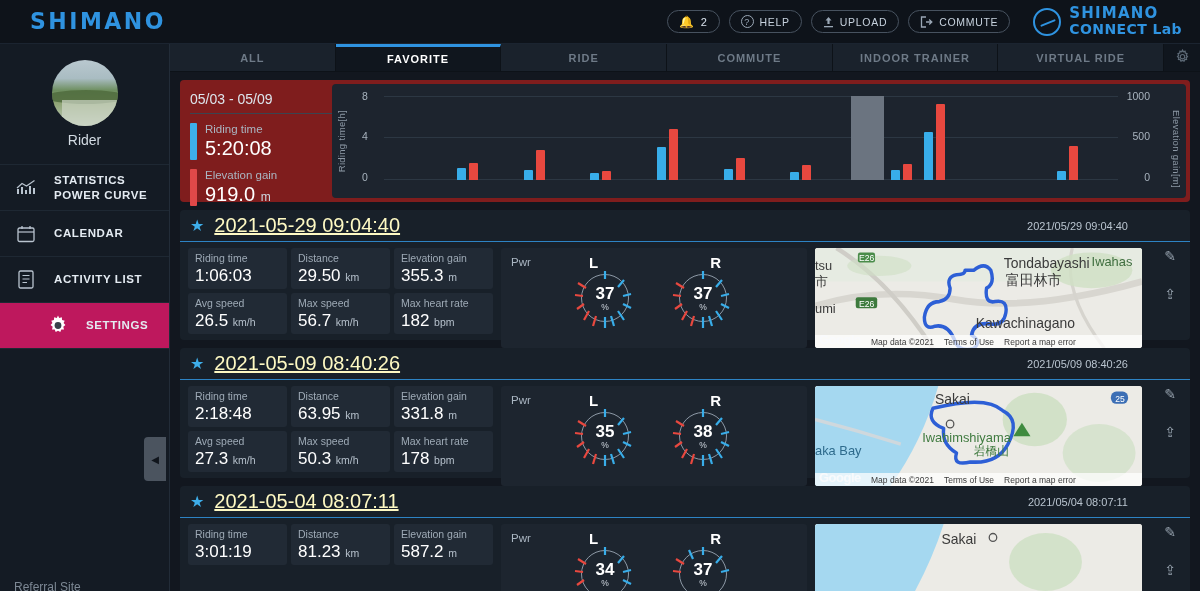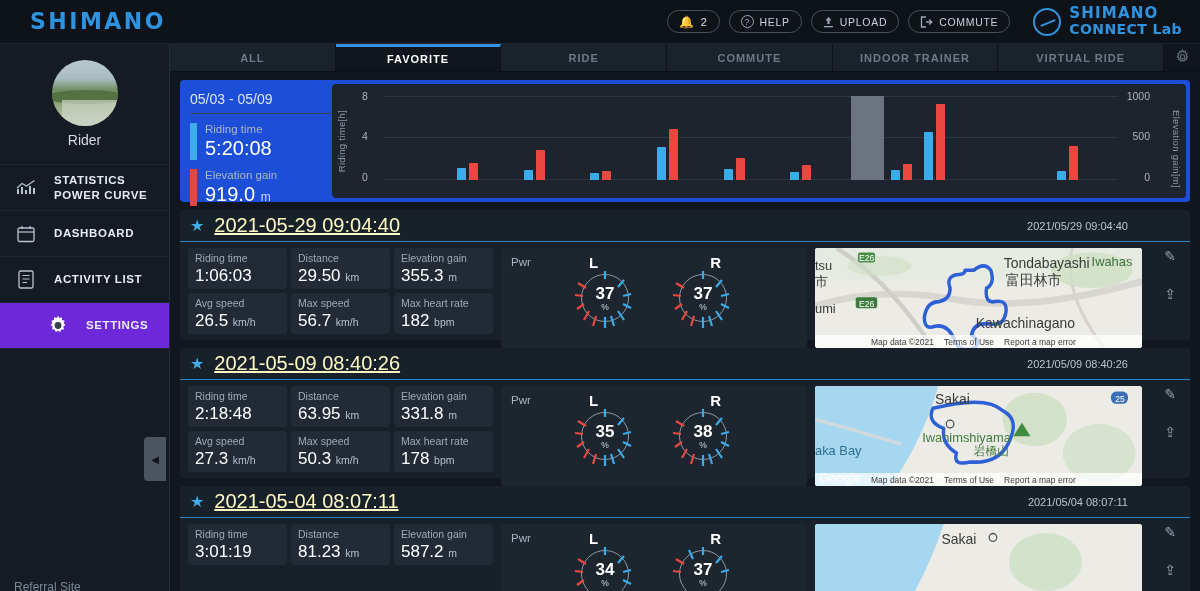--- a/index.html
+++ b/index.html
@@ -84,21 +84,21 @@
   }
   .rider-name { text-align:center; font-size: 14px; color:#d3dbe3; padding-bottom: 16px; }
   .nav-item {
     display:flex; align-items:center; gap: 14px;
     height: 46px; padding-left: 12px;
     border-top: 1px solid #1e2833;
     font-size: 11.5px; font-weight: bold; letter-spacing: .6px; color:#e4ebf2;
     cursor:pointer;
   }
   .nav-item.active { background:#2f93e0; border-top-color:#2f93e0; }
-  .nav-item.settings { background:#6d28d9;padding-left:44px; }
+  .nav-item.settings { background:#be185d;padding-left:44px; }
   .nav-item.two-line { height: 46px; }
   .nav-label { line-height: 1.25; }
   .nav-ico { width: 28px; display:flex; justify-content:center; color:#b9c4cf; }
   .nav-item.active .nav-ico { color: #fff; }
   .nav-item.settings .nav-ico { color: #fff; }
   .nav-tail { border-top: 1px solid #1e2833; height: 8px; }
   .referral {
     position:absolute; bottom: -3px; left: 14px;
     font-size: 12px; color: #7d8894;
   }
@@ -132,21 +132,21 @@
 
   
   .main {
     position:absolute; top: 72px; left: 170px; width: 1030px; height: 519px;
     background:#12171f; overflow:hidden;
   }
 
   
   .summary {
     margin: 8px 10px 0 10px; height: 122px;
-    display:flex; background:#1d4ed8; border-radius: 4px;
+    display:flex; background:#7f1d1d; border-radius: 4px;
   }
   .sum-left { width: 152px; padding: 10px 12px 0 10px; }
   .date-range {
     font-size: 14px; color:#dde5ec; padding-bottom: 6px;
     border-bottom: 1px solid #3a4450; display:inline-block; width: 146px;
   }
   .metric { display:flex; gap: 8px; margin-top: 9px; }
   .metric .bar { width: 7px; border-radius: 1px; }
   .metric .bar.blue { background:#3eaeea; }
   .metric .bar.red  { background:#e04848; }
@@ -299,21 +299,21 @@
     </div>
 
     <div class="nav-item">
       <span class="nav-ico">
         <svg width="18" height="18" viewBox="0 0 18 18">
           <rect x="1" y="3" width="16" height="13.5" rx="1.5" stroke="currentColor" stroke-width="1.3" fill="none"></rect>
           <path d="M1 7 H17" stroke="currentColor" stroke-width="1.2"></path>
           <path d="M5 1 V4 M13 1 V4" stroke="currentColor" stroke-width="1.3"></path>
         </svg>
       </span>
-      <span class="nav-label">DASHBOARD</span>
+      <span class="nav-label">CALENDAR</span>
     </div>
 
     <div class="nav-item">
       <span class="nav-ico">
         <svg width="16" height="19" viewBox="0 0 16 19">
           <rect x="1" y="1" width="14" height="17" rx="1.5" stroke="currentColor" stroke-width="1.3" fill="none"></rect>
           <path d="M4.5 5.5 H11.5 M4.5 9 H11.5 M4.5 12.5 H9" stroke="currentColor" stroke-width="1.2"></path>
         </svg>
       </span>
       <span class="nav-label">ACTIVITY LIST</span>

